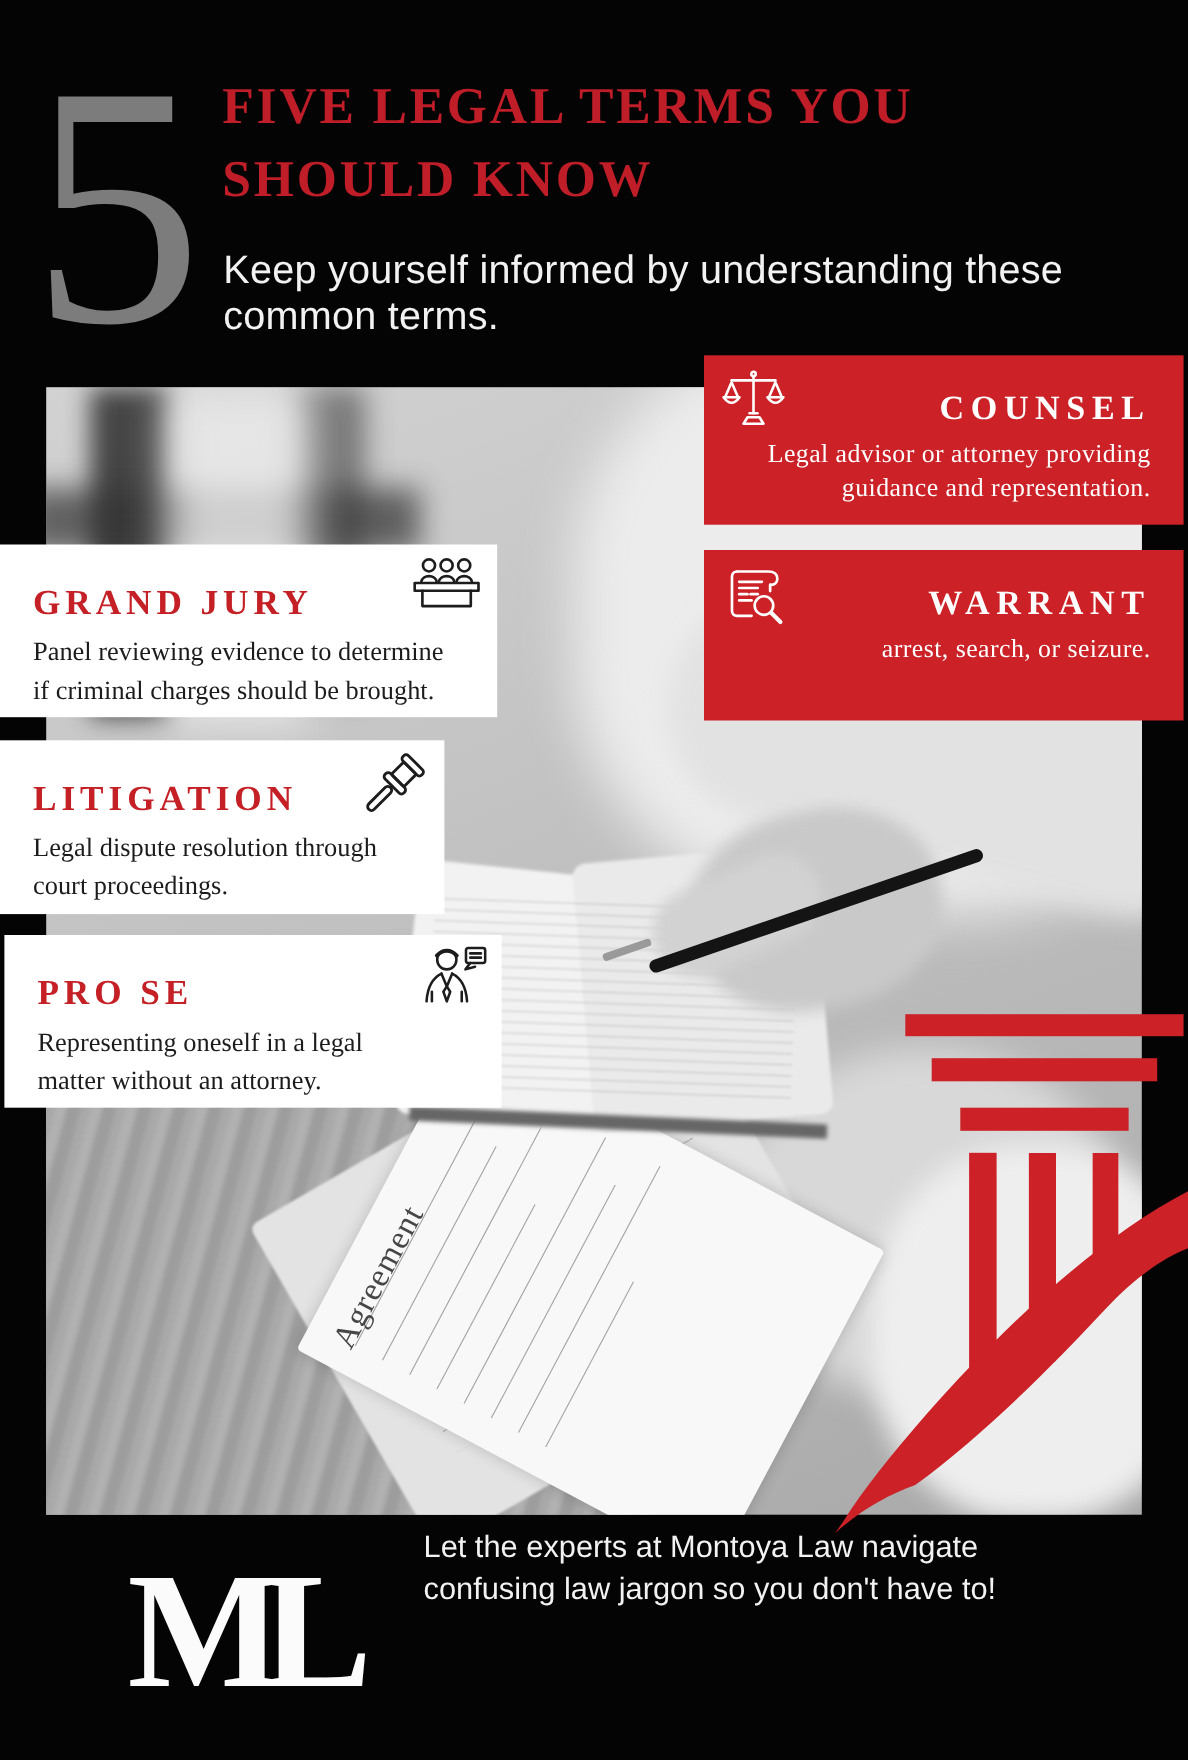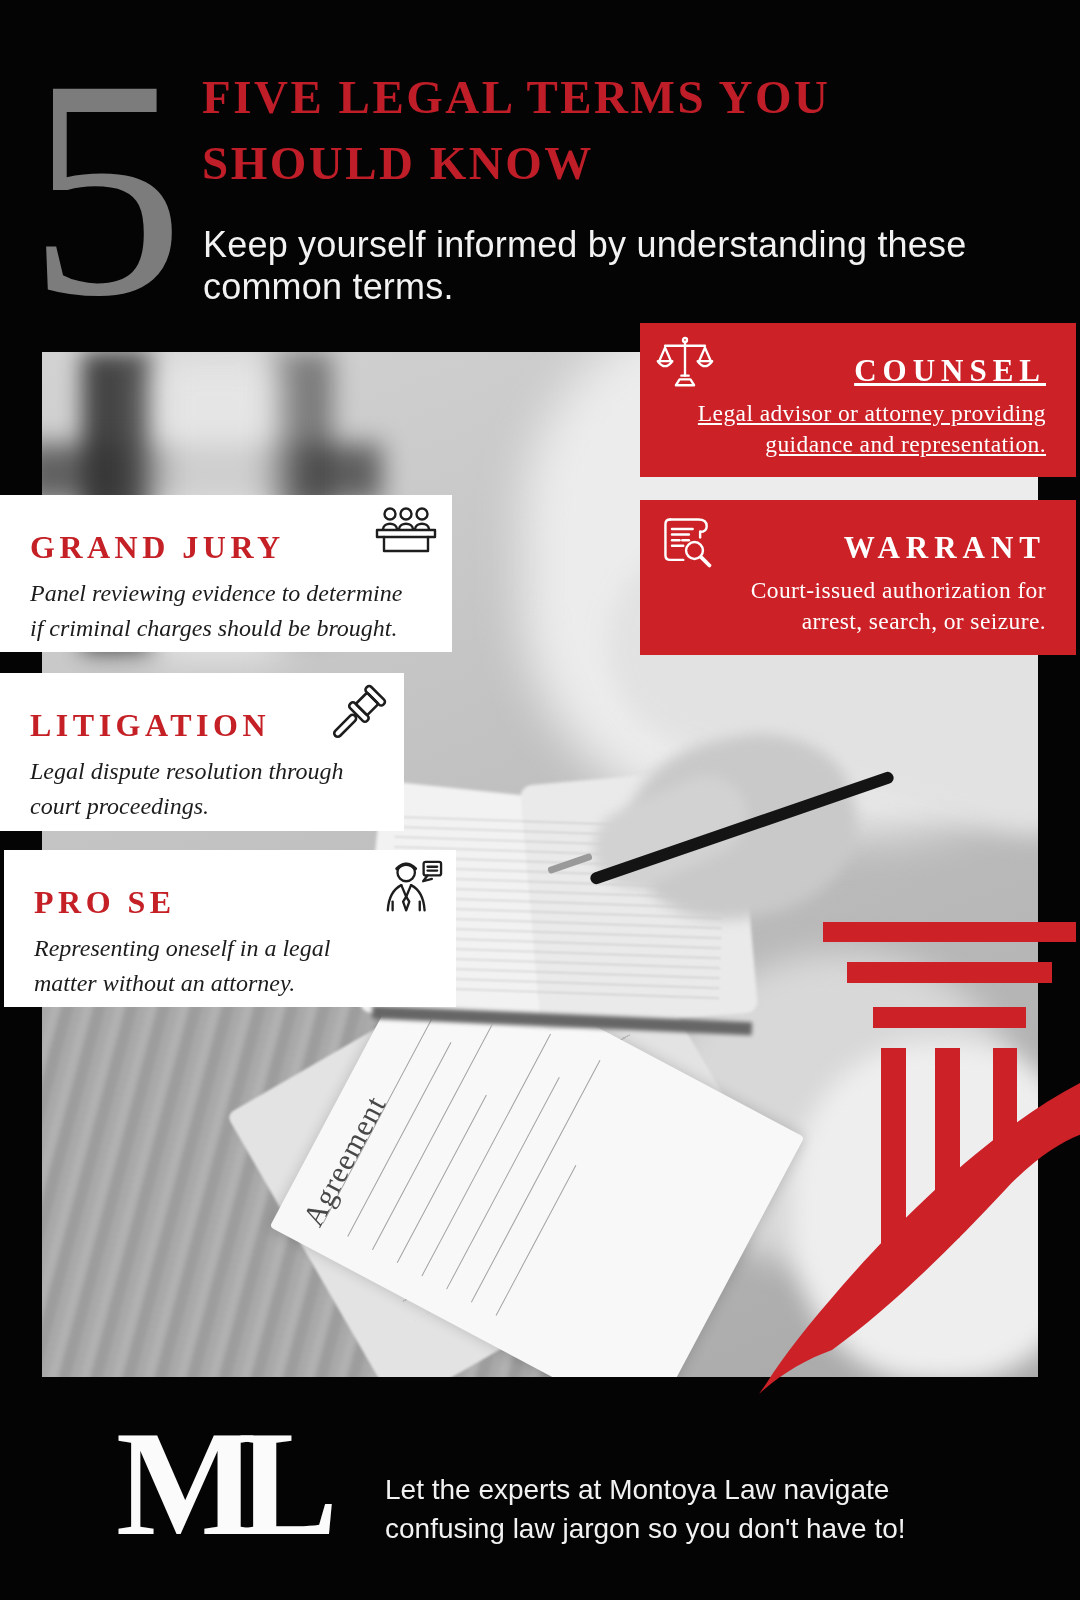--- a/index.html
+++ b/index.html
@@ -70,36 +70,36 @@
   .swoosh{position:absolute;left:738px;top:1052px;width:345px;height:345px;}
 
   
   .term-box{position:absolute;}
   .term-box .t-icon{position:absolute;}
   .red-box{background:var(--accent-red);color:#fff;text-align:right;padding:0 30px 0 20px;}
   .red-box .t-title{font-size:31px;font-weight:700;letter-spacing:6px;margin-top:30px;}
   .red-box .t-desc{font-size:23.5px;line-height:31px;letter-spacing:.4px;margin-top:9px;}
   .white-box{background:var(--box-white);color:var(--body-dark);text-align:left;padding:0 20px 0 30px;}
   .white-box .t-title{font-size:32px;font-weight:700;letter-spacing:4.5px;color:#c42026;margin-top:34px;}
-  .white-box .t-desc{font-size:24px;line-height:35px;margin-top:10px;font-style:italic;}
-  .box-counsel{left:640px;top:323px;width:436px;height:154px;text-decoration:underline;}
+  .white-box .t-desc{font-size:24px;line-height:35px;margin-top:10px;}
+  .box-counsel{left:640px;top:323px;width:436px;height:154px;}
   .box-counsel .t-icon{left:16px;top:11px;}
   .box-warrant{left:640px;top:500px;width:436px;height:155px;}
   .box-warrant .t-icon{left:17px;top:13px;}
   .box-grand-jury{left:0;top:495px;width:452px;height:157px;}
   .box-grand-jury .t-icon{right:14px;top:10px;}
   .box-litigation{left:0;top:673px;width:404px;height:158px;}
   .box-litigation .t-icon{right:6px;top:8px;}
   .box-pro-se{left:4px;top:850px;width:452px;height:157px;}
   .box-pro-se .t-icon{right:12px;top:8px;}
 
   
   .ml-logo{position:absolute;left:116px;top:1408px;font-size:150px;line-height:1;color:#fbfbfb;
            font-weight:700;letter-spacing:-0.13em;}
-  .footer-text{position:absolute;left:385px;top:1470px;color:var(--text-light);
+  .footer-text{position:absolute;left:385px;top:1386px;color:var(--text-light);
                font-size:28px;line-height:39px;}
   svg{display:block;}
 </style>
 </head>
 <body>
 
 <div class="poster">
 
   <div class="big-number serif">5</div>
   <div class="title serif">
@@ -184,21 +184,20 @@
         <line x1="16" y1="23" x2="34" y2="23"></line>
         <line x1="16" y1="29" x2="24" y2="29"></line>
           <line x1="27" y1="29" x2="34" y2="29"></line>
         <line x1="16" y1="35" x2="28" y2="35"></line>
         <circle cx="40" cy="40" r="9"></circle>
         <line x1="47" y1="47" x2="56" y2="56" stroke-width="4"></line>
       </svg>
     </span>
     <div class="t-title">WARRANT</div>
     <div class="t-desc">
-      <div>Court-issued authorization for</div>
       <div>arrest, search, or seizure.</div>
     </div>
   </div>
 
   <div class="term-box white-box box-grand-jury serif">
     <span class="t-icon">
       <svg width="64" height="58" viewBox="0 0 64 58" fill="none" stroke="#1d1d1d" stroke-width="2.4" stroke-linecap="round" stroke-linejoin="round">
         <circle cx="16" cy="9" r="5.5"></circle>
           <circle cx="32" cy="9" r="5.5"></circle>
           <circle cx="48" cy="9" r="5.5"></circle>

